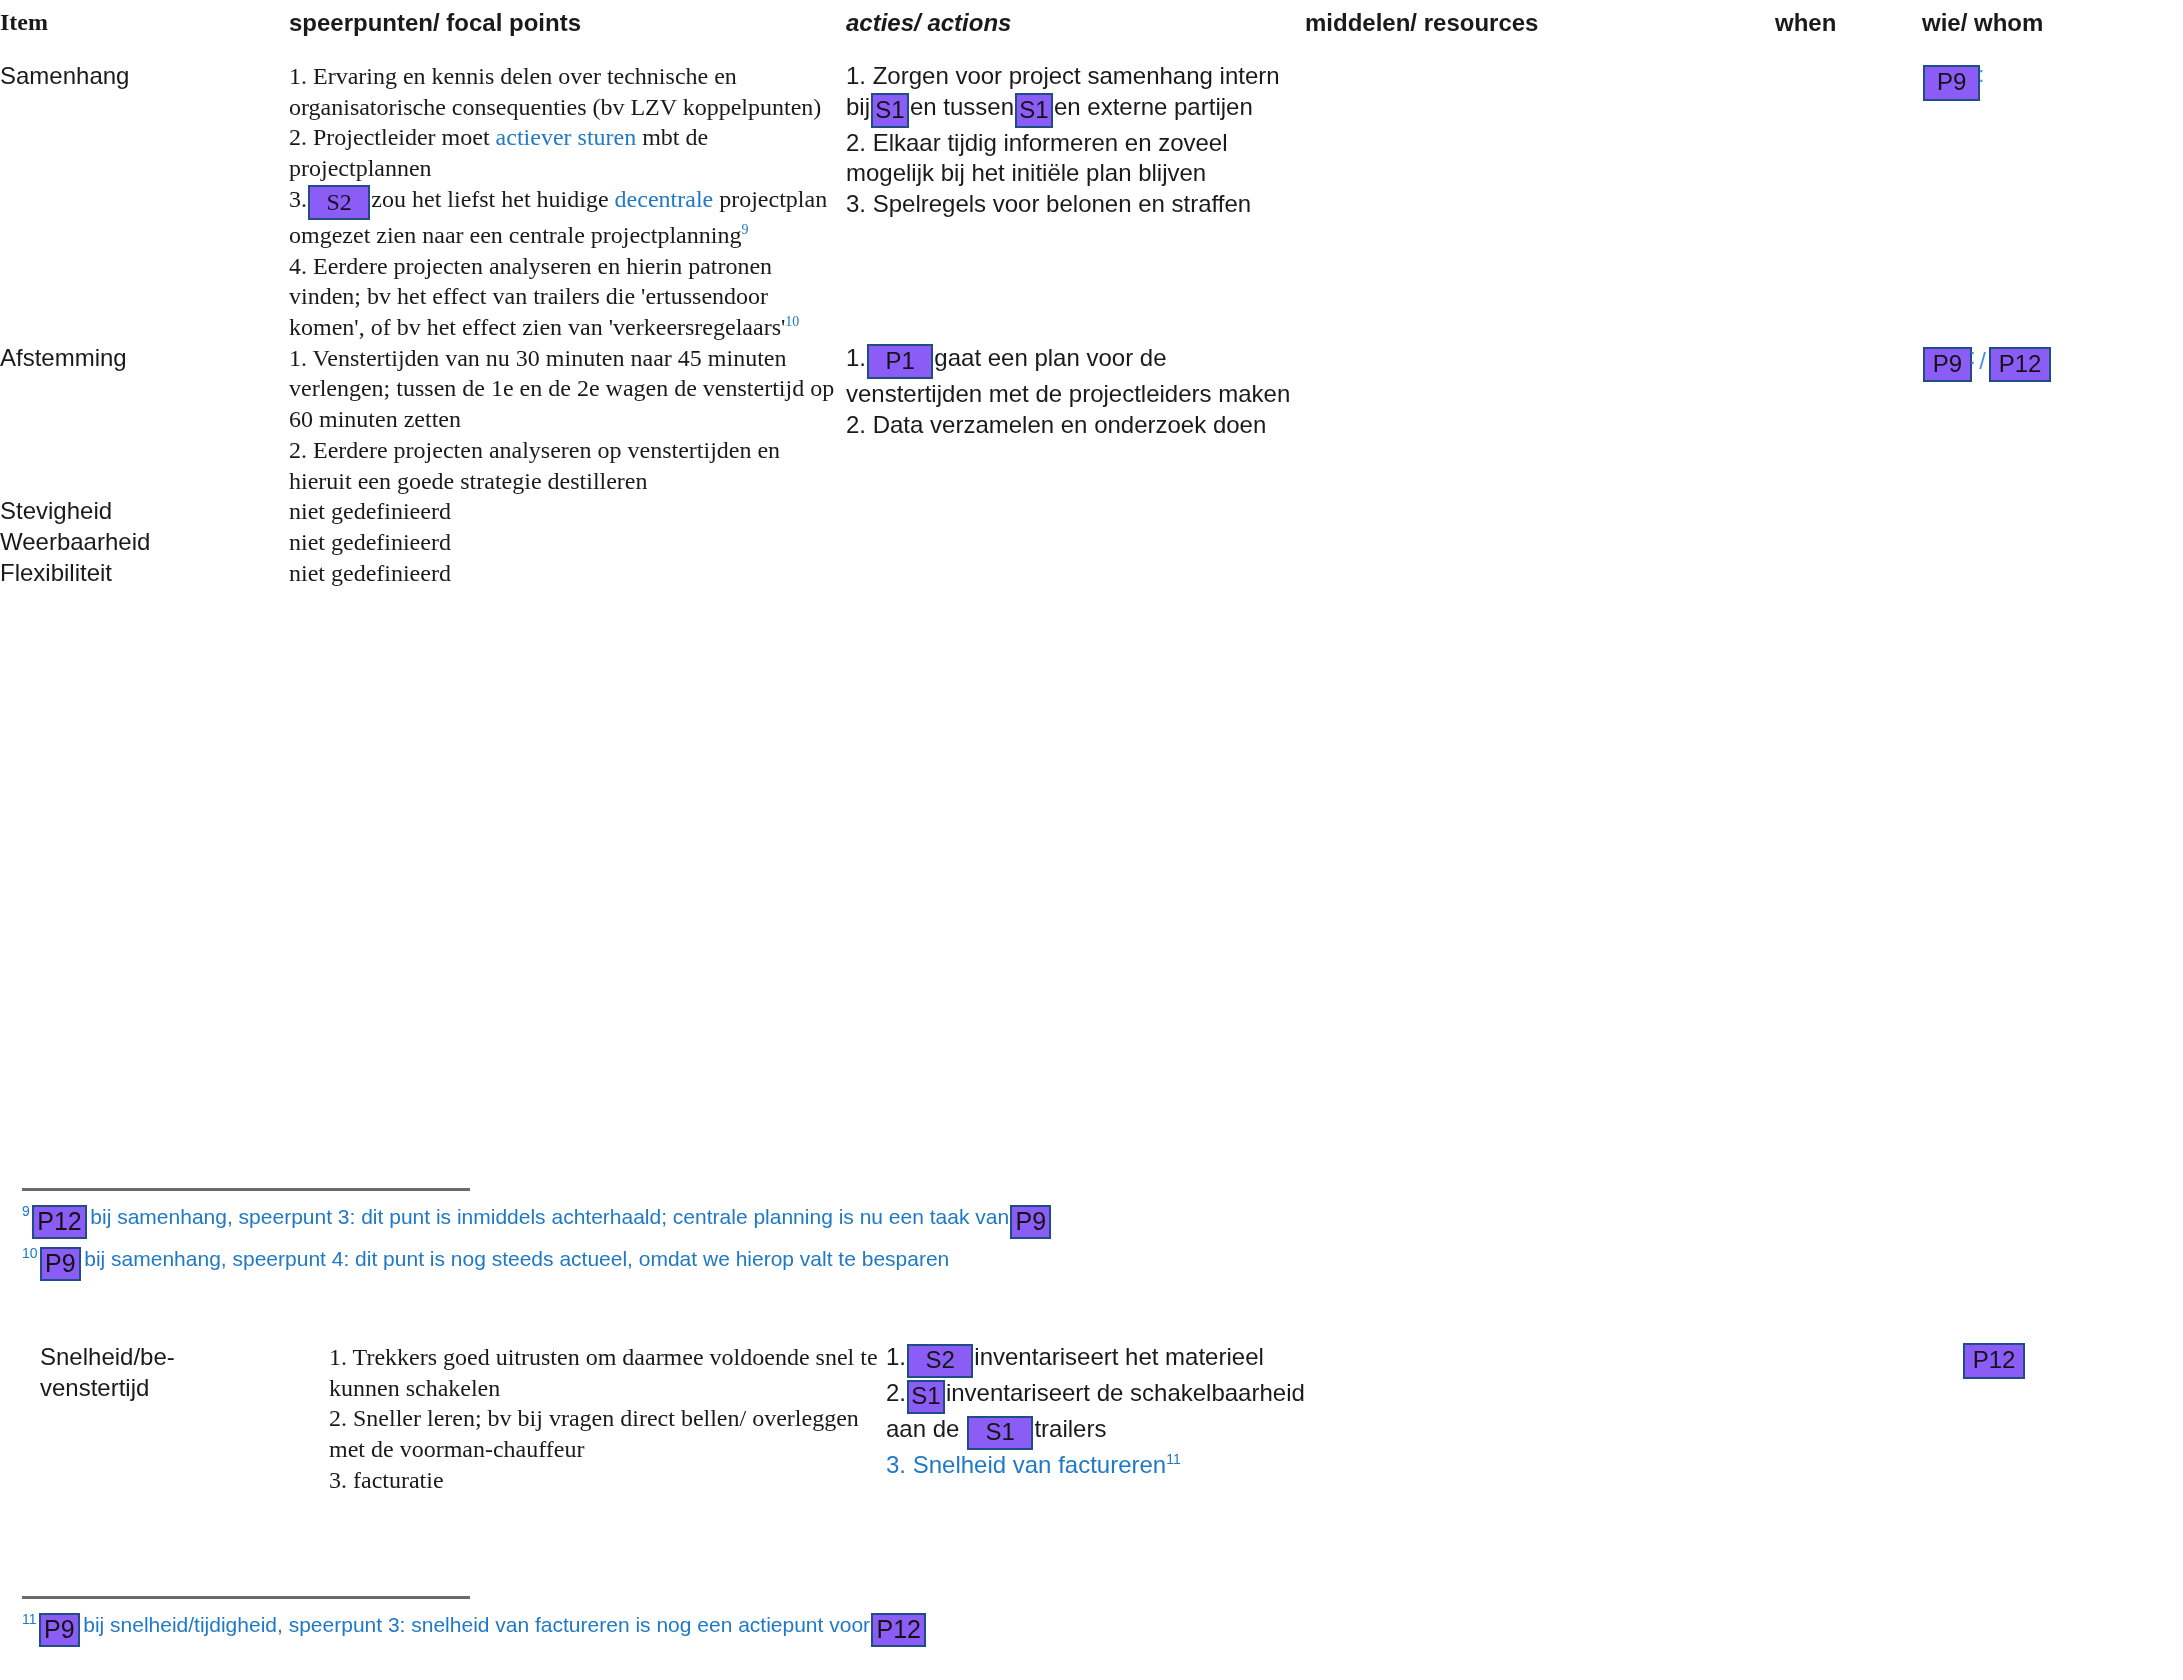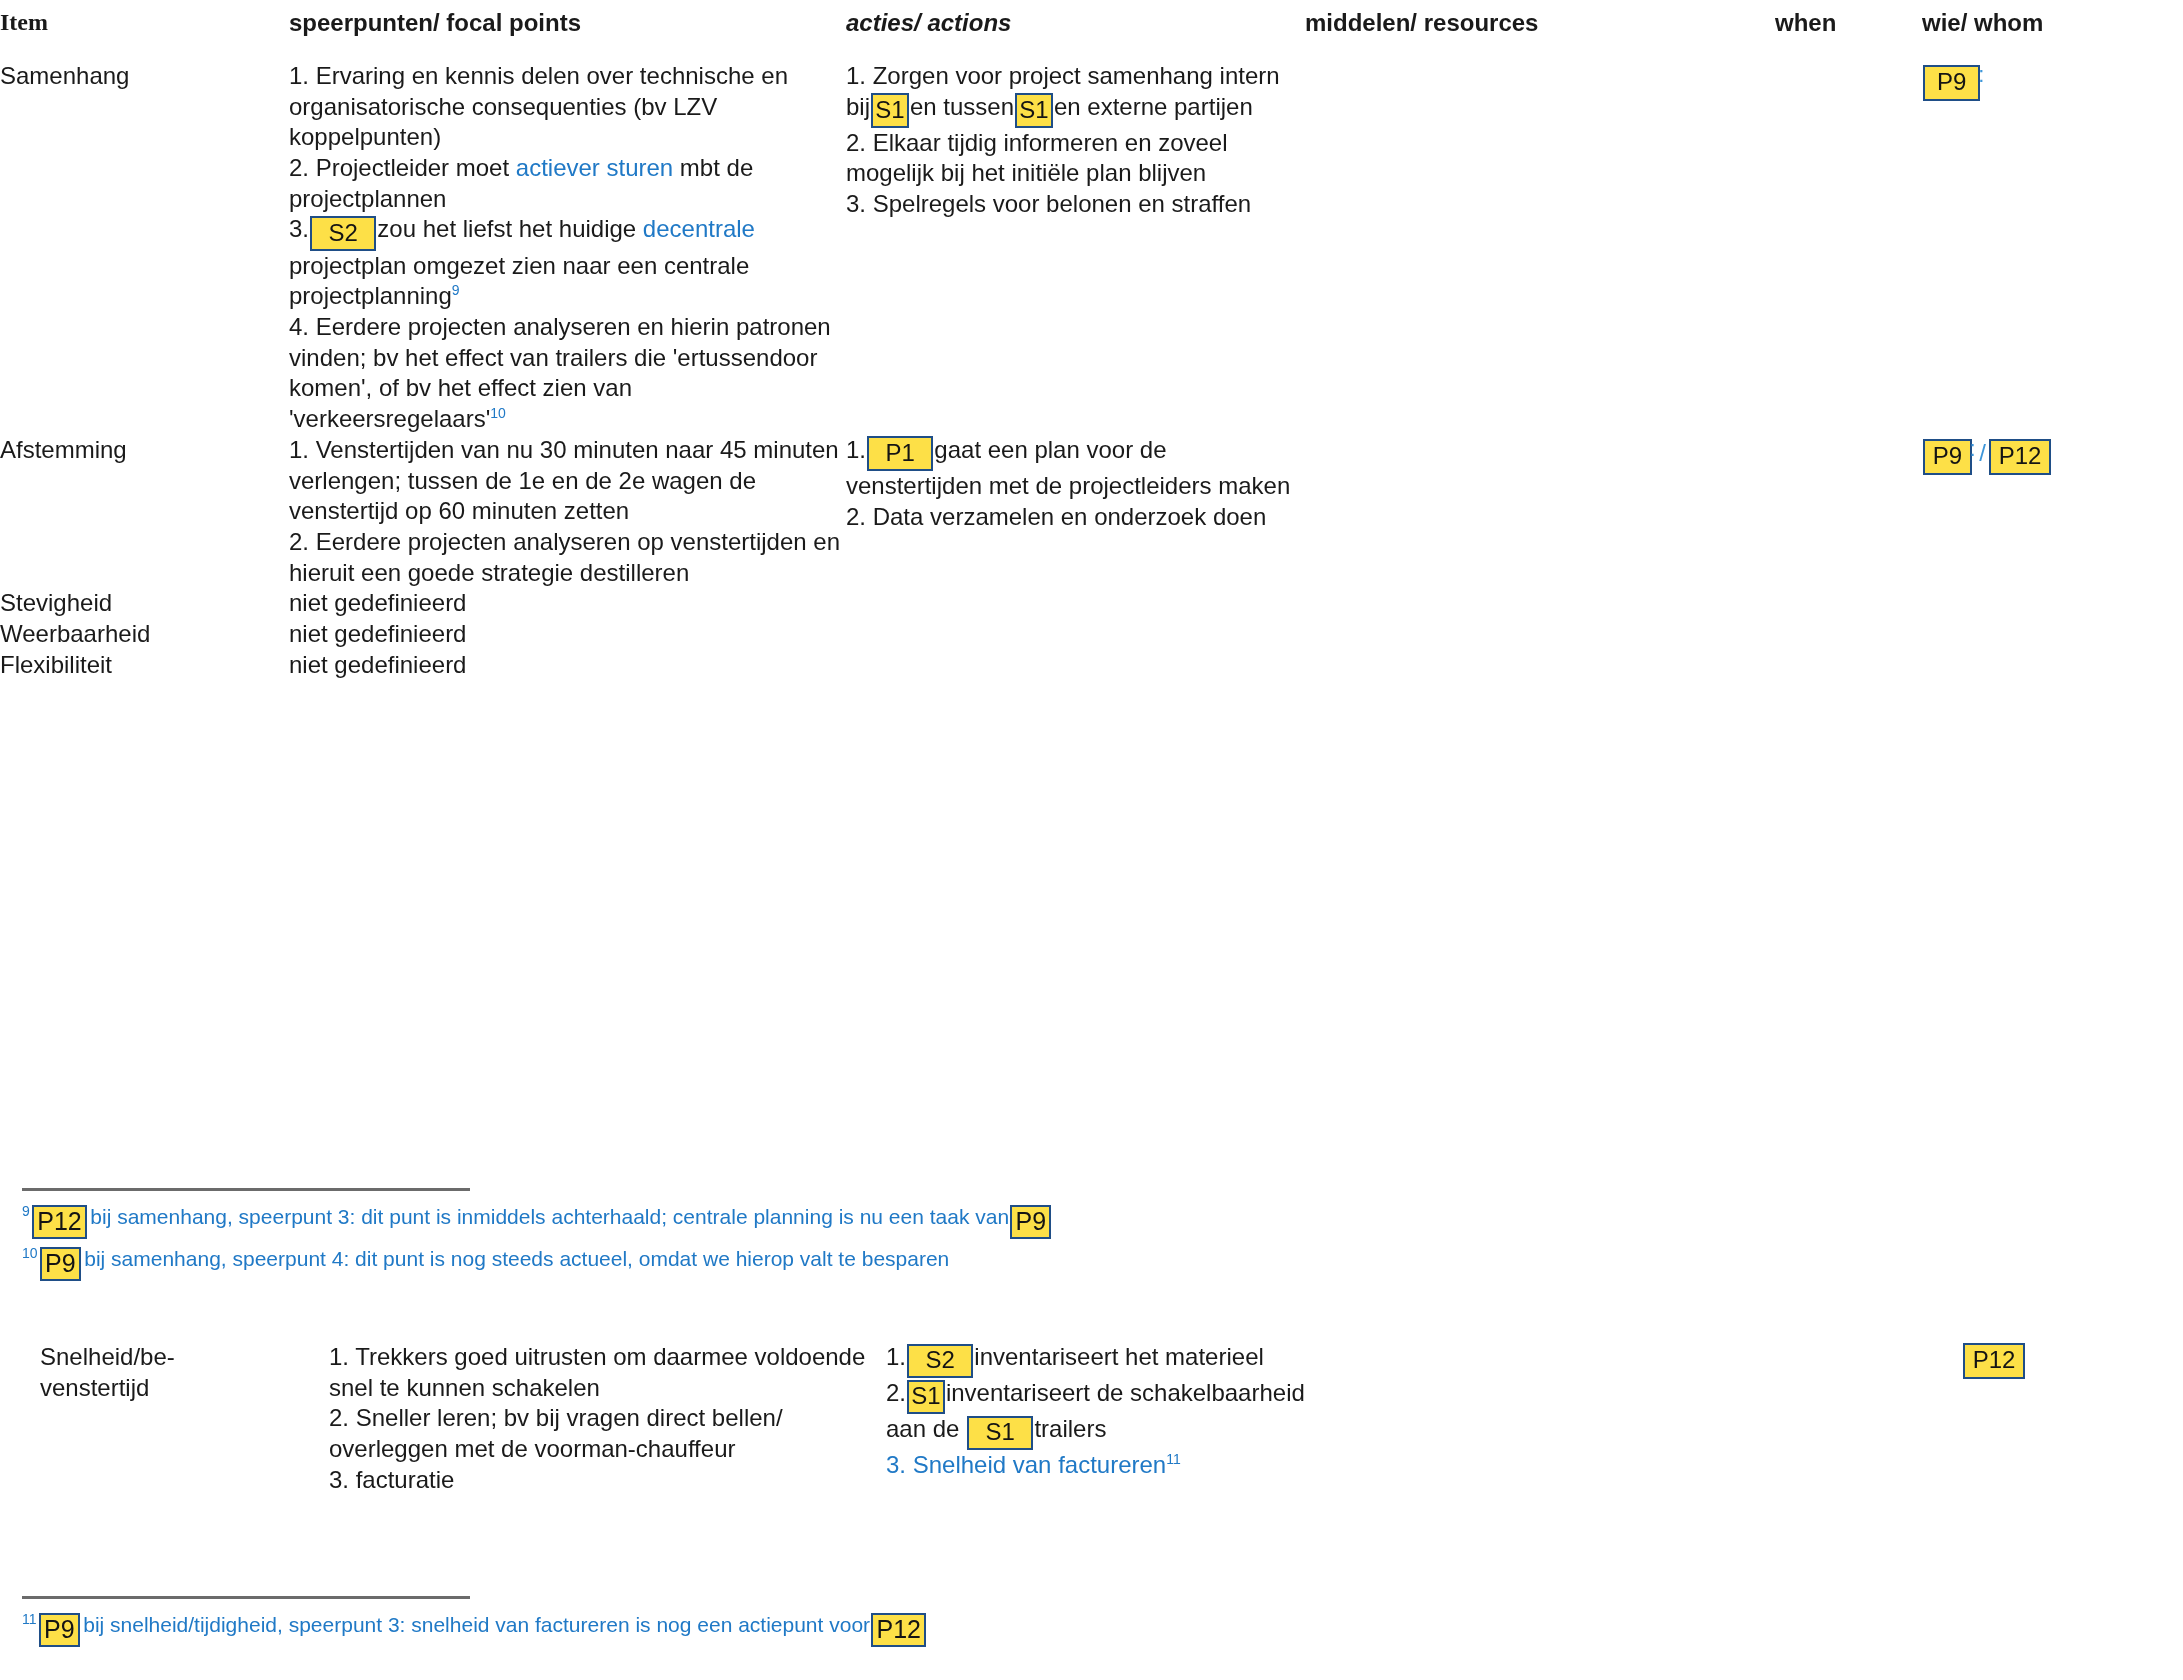--- a/index.html
+++ b/index.html
@@ -49,40 +49,40 @@
     font-size: 24px;
     line-height: 1.22;
     padding-bottom: 24px;
   }
   .tbl td {
     font-size: 24px;
     line-height: 1.28;
   }
 
   .pad-item      { padding-left: 124px; padding-right: 9.8px; }
-  .pad-focal     { padding-left: 12px;  padding-right: 16.4px; }
+  .pad-focal     { padding-left: 12px;  padding-right: 16.4px; font-family: Liberation Serif, serif; }
   .pad-actions   { padding-left: 13px;  padding-right: 13px; }
   .pad-resources { padding-left: 60px; padding-right: 11px; }
   .pad-when      { padding-left: 16.4px;  padding-right: 6.6px; }
   .pad-whom      { padding-left: 18.6px;  padding-right: 5.5px; }
 
   .hdr-item      { padding-left: 124px; font-family: Liberation Serif, serif; }
   .hdr-focal     { padding-left: 12px; }
   .hdr-actions   { padding-left: 13px; font-style: italic; }
   .hdr-resources { padding-left: 60px; }
   .hdr-when      { padding-left: 16.4px; }
   .hdr-whom      { padding-left: 18.6px; }
 
   .cellline { display: block; }
 
   
   .rbox {
     display: inline-block;
     border: 2.2px solid #1F4E87;
-    background: #fde047;
+    background: #8b5cf6;
     color: #141414;
     font-size: 24px;
     line-height: 1;
     padding: 2.7px 4.4px 3.8px 4.4px;
     margin: 0 1.1px;
     vertical-align: -3.3px;
     white-space: nowrap;
     text-align: center;
   }
   .rbox.wide    { padding-left: 16.4px; padding-right: 16.4px; }

